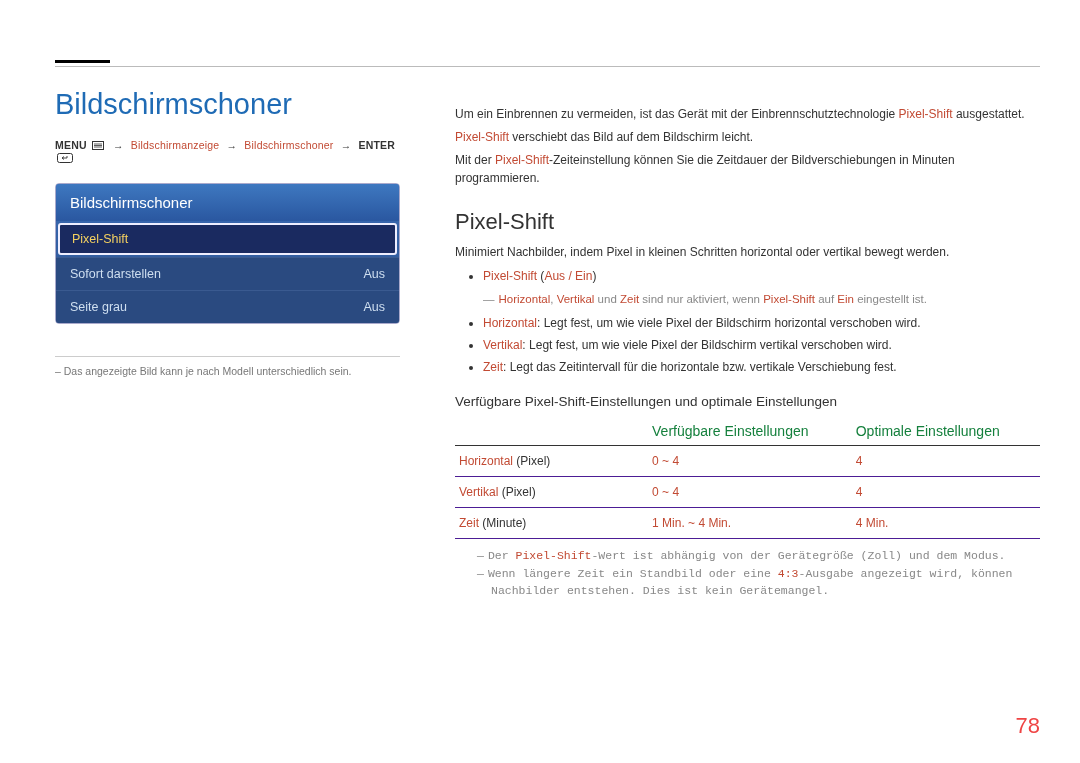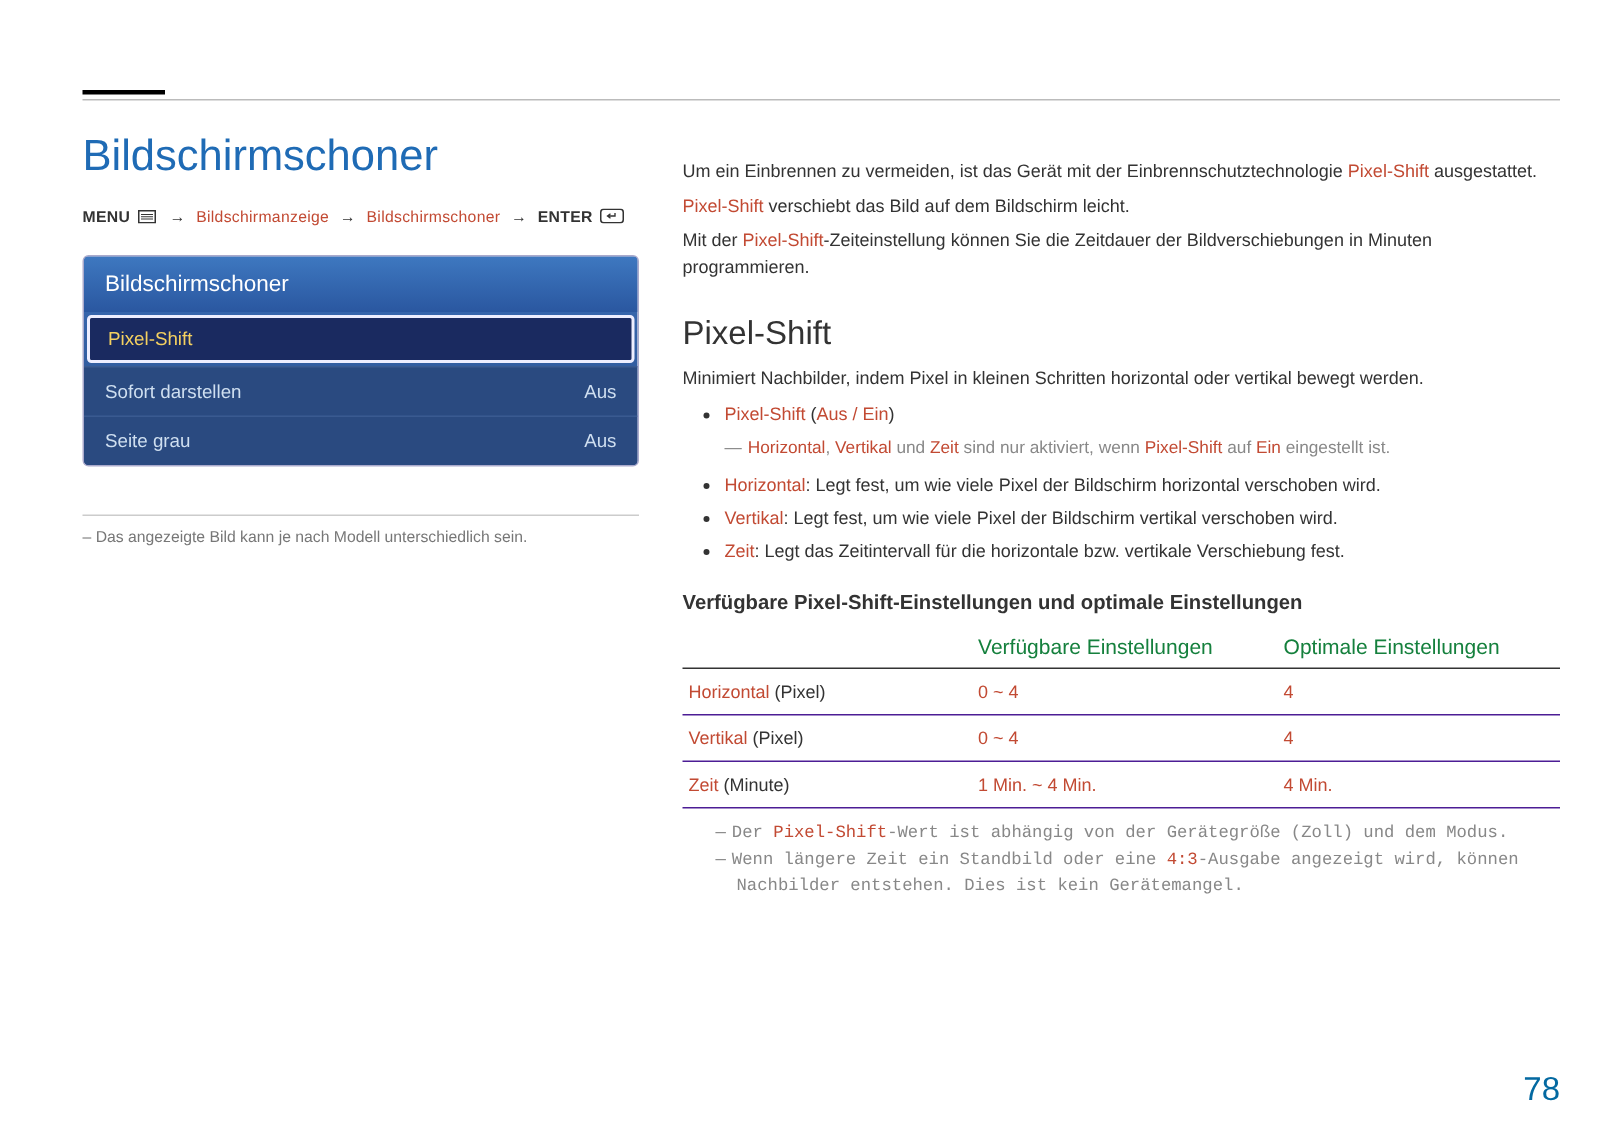--- a/index.html
+++ b/index.html
@@ -27,21 +27,21 @@
     top: 66px;
     left: 55px;
     right: 40px;
     height: 1px;
     background: #bbb;
   }
   .left-col {
     position: absolute;
     left: 55px;
     top: 88px;
-    width: 371px;
+    width: 345px;
   }
   .right-col {
     position: absolute;
     left: 455px;
     top: 100px;
     right: 40px;
   }
   h1.page-title {
     font-size: 29px;
     font-weight: 400;
@@ -113,21 +113,21 @@
   ul.bullets li { margin: 4px 0; font-size: 12px; line-height: 1.5; list-style: disc;}
   .subnote {
     font-size: 11.5px;
     color: #888;
     margin-left: 28px;
     padding-left: 14px;
     text-indent: -14px;
     line-height: 1.5;
   }
   .subnote .dash { margin-right: 4px; }
-  h3.table-h { font-size: 13.5px; font-weight: bold; margin: 18px 0 8px 0; color: #333;}
+  h3.table-h { font-size: 13.5px; font-weight: normal; margin: 18px 0 8px 0; color: #333;}
   table.settings {
     width: 100%;
     border-collapse: collapse;
     font-size: 12px;
   }
   table.settings th {
     text-align: left;
     font-size: 14px;
     font-weight: 400;
     color: #15803d;
@@ -139,21 +139,21 @@
     padding: 8px 4px;
     border-bottom: 1px solid #4c1d95;
   }
   .footnotes { margin-top: 8px; }
   .footnotes .subnote { margin-left: 16px; padding-left: 20px; text-indent: -14px; font-family: Liberation Mono, monospace; }
   .page-num {
     position: absolute;
     right: 40px;
     bottom: 24px;
     font-size: 22px;
-    color: #0369a1;
+    color: #ef4444;
   }
 </style>
 </head>
 <body>
 
 <div class="top-rule-short"></div>
 <div class="top-rule"></div>
 
 <div class="left-col">
   <h1 class="page-title">Bildschirmschoner</h1>

